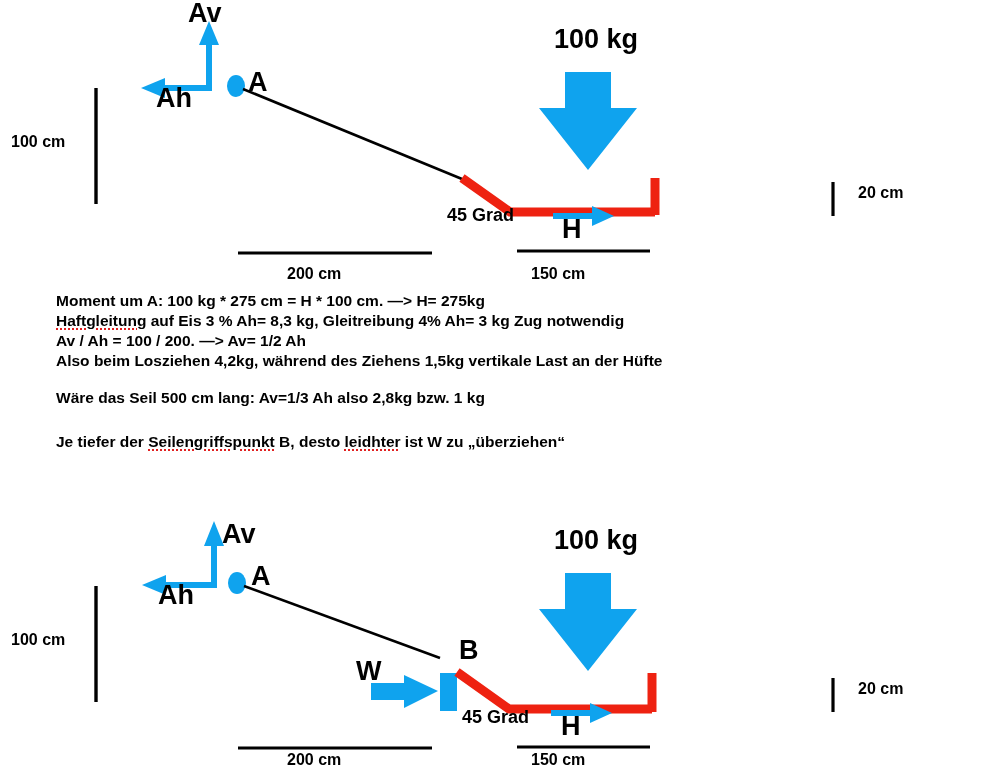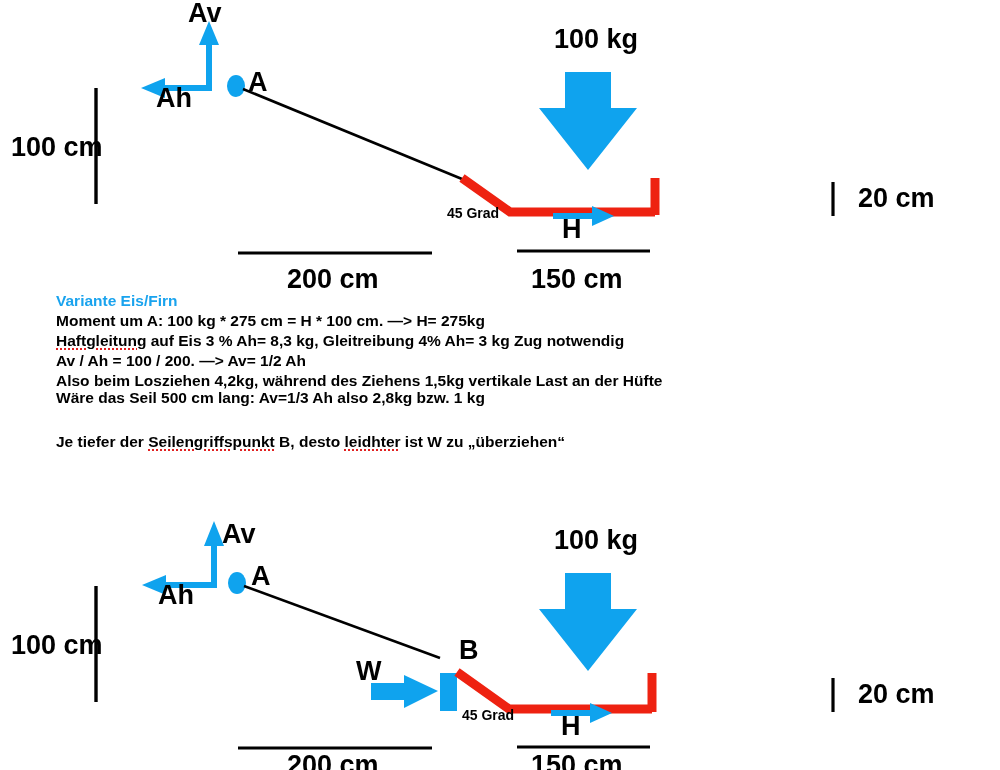--- a/index.html
+++ b/index.html
@@ -6,22 +6,22 @@
   html,body{margin:0;padding:0;background:#ffffff;}
   body{
     width:1000px;height:770px;position:relative;overflow:hidden;
     font-family:"Liberation Sans","DejaVu Sans",sans-serif;
     color:#000000;
   }
   .canvas{position:absolute;inset:0;}
   svg.layer{position:absolute;left:0;top:0;width:1000px;height:770px;overflow:visible;}
   .lbl{position:absolute;font-weight:bold;color:#000;white-space:nowrap;line-height:1;}
   .lbl.big{font-size:27px;}
-  .lbl.mid{font-size:27px;text-align:center;}
-  .lbl.sm{font-size:14px;}
+  .lbl.mid{font-size:16px;text-align:center;}
+  .lbl.sm{font-size:18px;}
   .notes{position:absolute;left:56px;white-space:nowrap;}
   .notes .head{color:#19a3ee;font-weight:bold;font-size:15.5px;line-height:20px;}
   .notes .line{color:#000;font-weight:bold;font-size:15.5px;line-height:20px;}
   .spell{ text-decoration: underline; text-decoration-style: dotted;
           text-decoration-color:#e02020; text-decoration-thickness:2px;
           text-underline-offset:2px; }
 </style>
 </head>
 <body>
 
@@ -114,21 +114,20 @@
   <div class="lbl big" style="left:248px;top:69px;">A</div>
   <div class="lbl big" style="left:554px;top:26px;">100 kg</div>
   <div class="lbl big" style="left:562px;top:216px;">H</div>
   <div class="lbl sm" style="left:447px;top:206px;">45 Grad</div>
   <div class="lbl mid" style="left:11px;top:134px;">100 cm</div>
   <div class="lbl mid" style="left:287px;top:266px;">200 cm</div>
   <div class="lbl mid" style="left:531px;top:266px;">150 cm</div>
   <div class="lbl mid" style="left:858px;top:185px;">20 cm</div>
 
   <div class="notes" style="top:291px;">
-    <div class="head">Variante Eis/Firn</div>
     <div class="line">Moment um A:  100 kg * 275 cm = H * 100 cm.   —&gt; H= 275kg</div>
     <div class="line"><span class="spell">Haftgleitung</span><span> auf Eis 3 % Ah= 8,3 kg, Gleitreibung 4% Ah= 3 kg Zug notwendig</span></div>
     <div class="line">Av / Ah = 100 / 200.   —&gt; Av= 1/2 Ah</div>
     <div class="line">Also beim Losziehen 4,2kg, während des Ziehens 1,5kg vertikale Last an der Hüfte</div>
   </div>
 
   <div class="notes" style="top:388px;">
     <div class="line">Wäre das Seil 500 cm lang: Av=1/3 Ah also 2,8kg bzw. 1 kg</div>
   </div>
 

